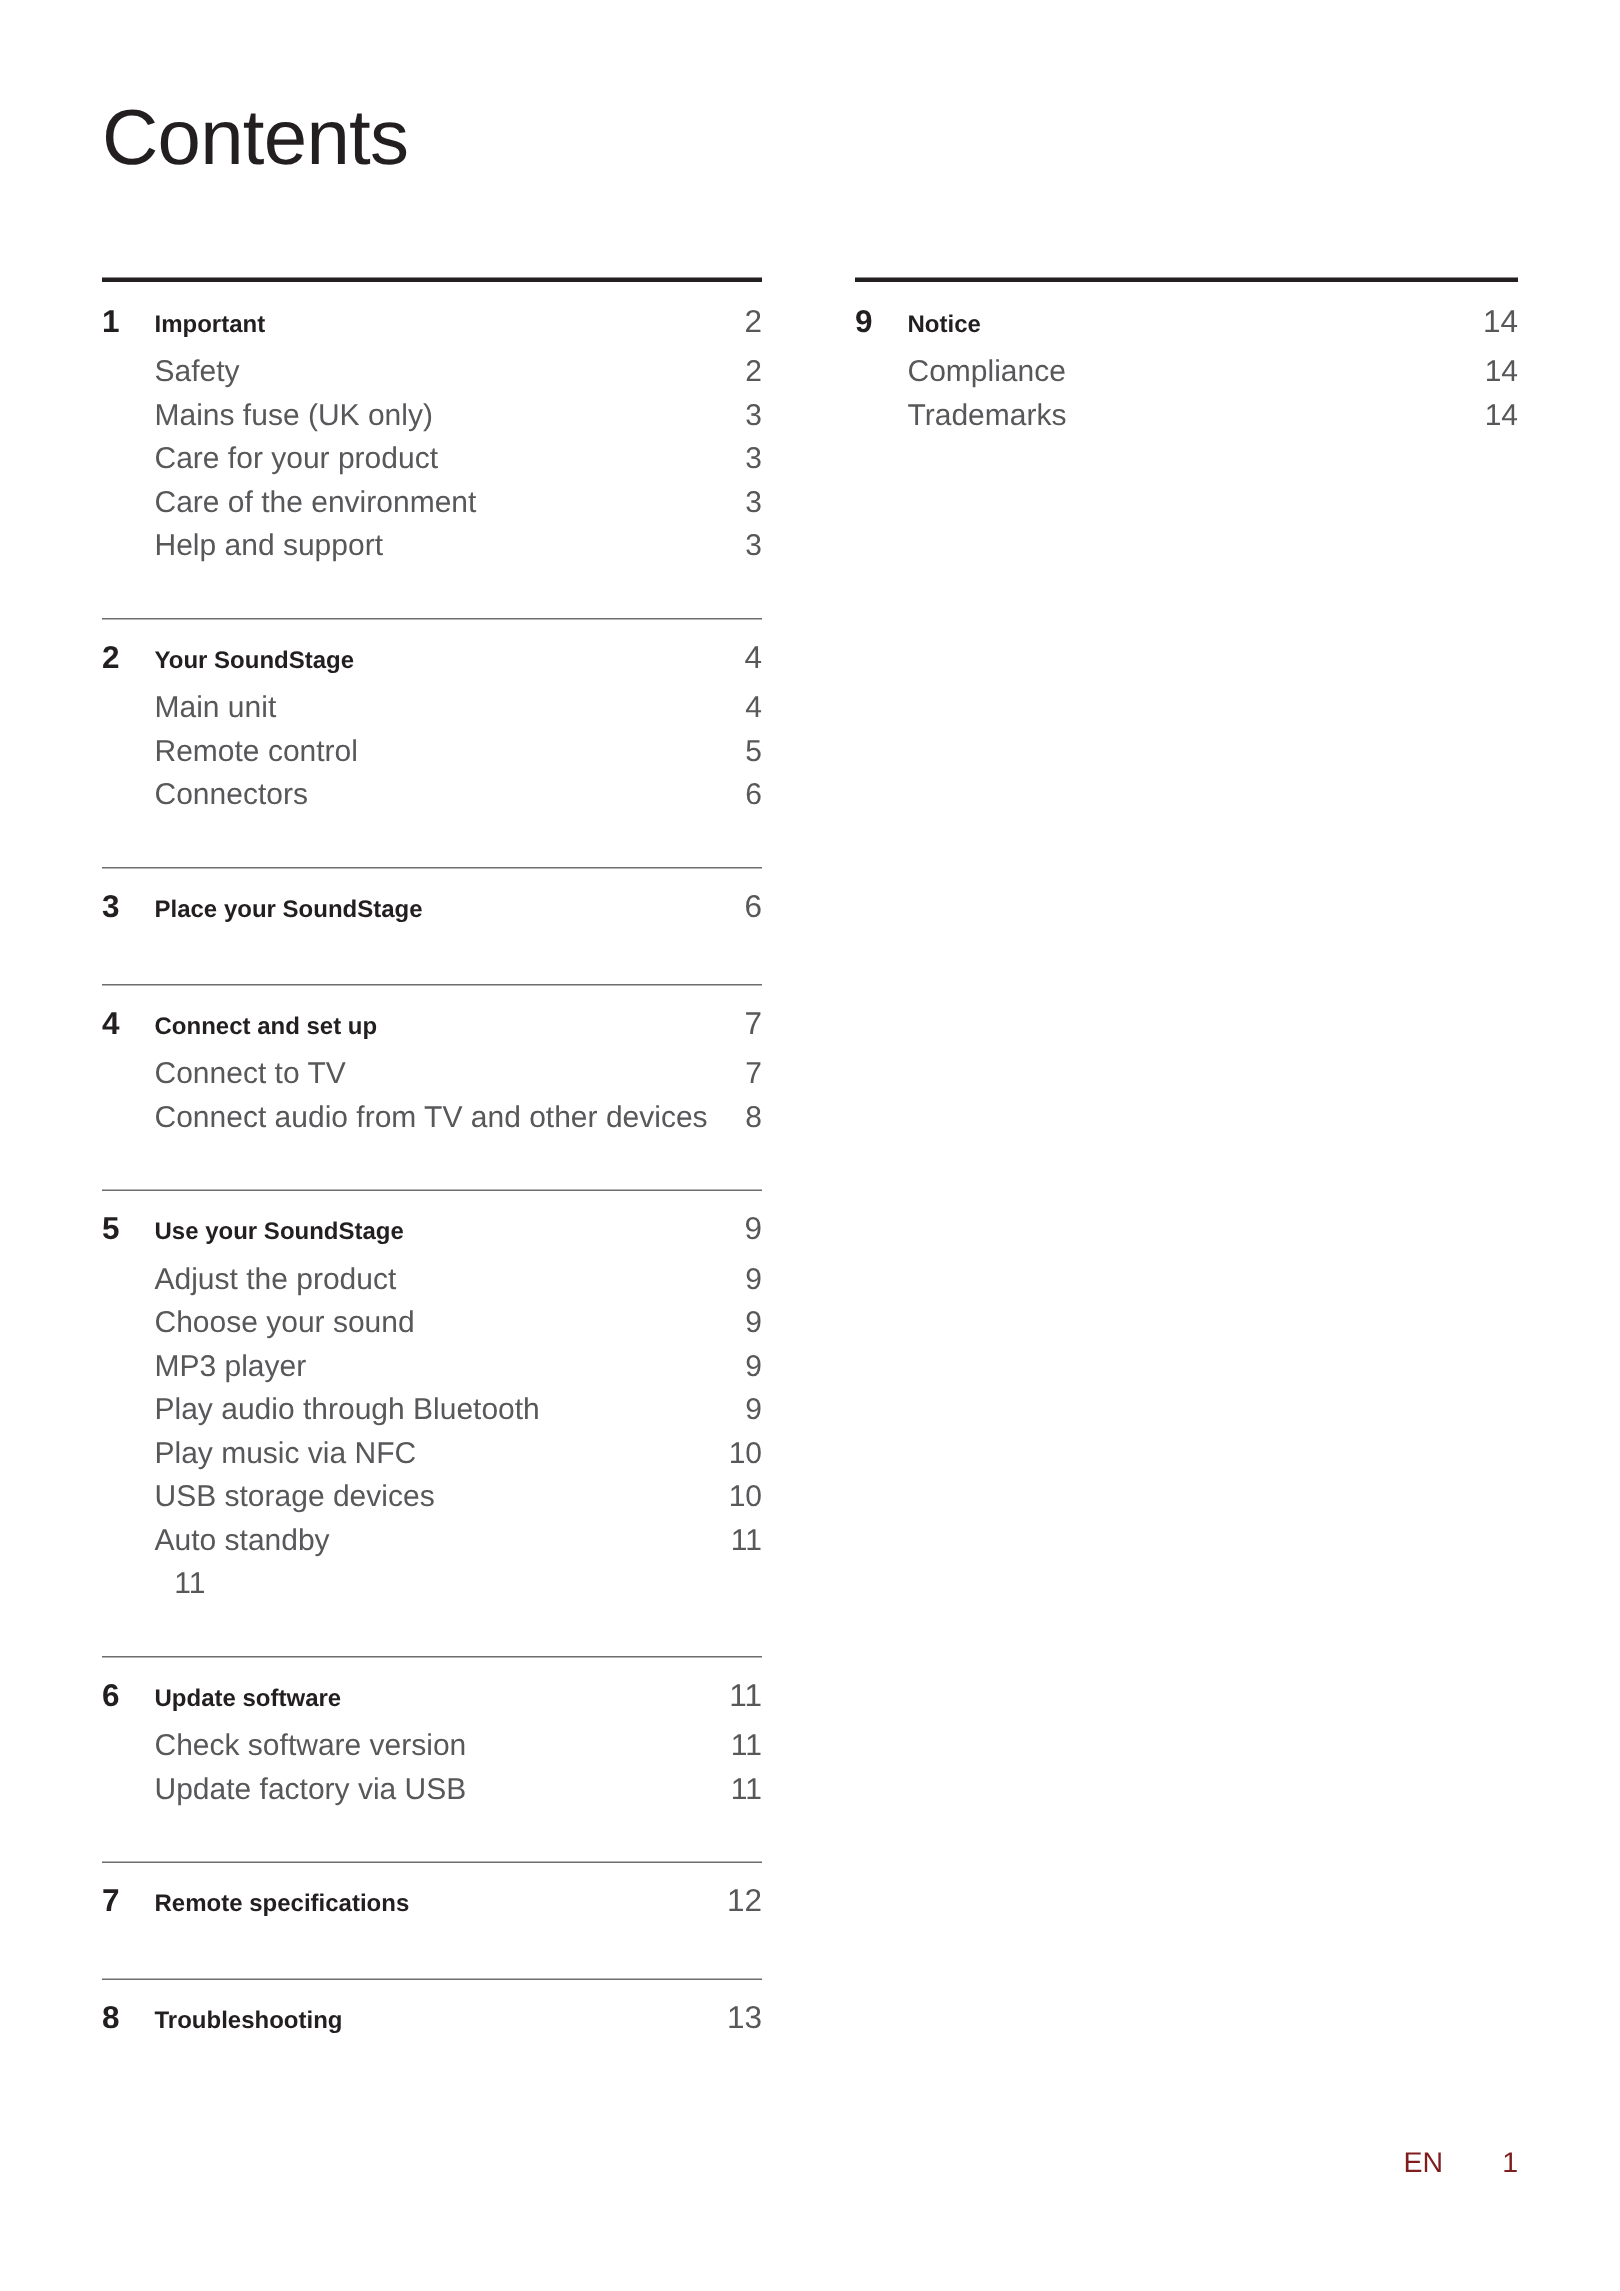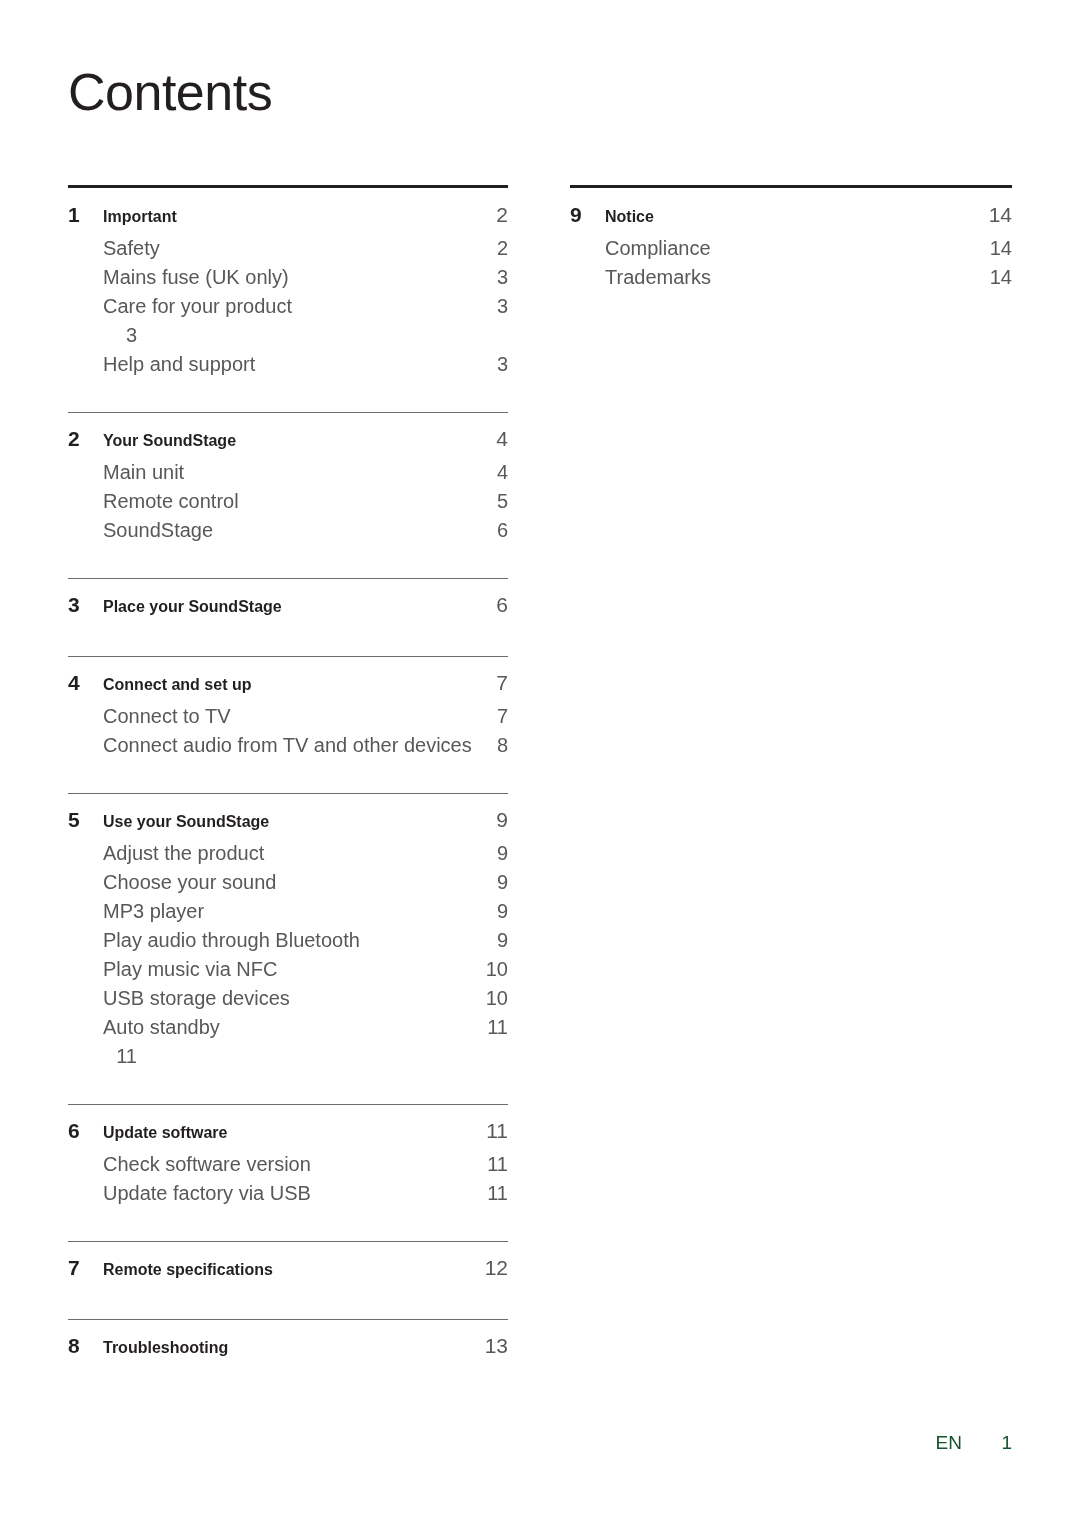--- a/index.html
+++ b/index.html
@@ -127,21 +127,21 @@
   
   .footer {
     position: absolute;
     left: 0;
     top: 1432px;
     width: 1012px;
     display: flex;
     justify-content: flex-end;
     align-items: baseline;
     font-size: 19px;
-    color: #14532d;
+    color: #7f1d1d;
   }
   .footer-lang { margin-right: 36px; }
   .footer-page { min-width: 14px; text-align: right; }
 </style>
 </head>
 <body>
 
 <div class="page">
 
   <div class="page-title">Contents</div>
@@ -165,20 +165,21 @@
             <span class="label-sub">Mains fuse (UK only)</span>
             <span class="pg-sub">3</span>
           </div>
           <div class="row row-sub">
             <span class="indent"></span>
             <span class="label-sub">Care for your product</span>
             <span class="pg-sub">3</span>
           </div>
           <div class="row row-sub">
             <span class="indent"></span>
+            <span class="label-sub">Care of the environment</span>
             <span class="pg-sub">3</span>
           </div>
           <div class="row row-sub">
             <span class="indent"></span>
             <span class="label-sub">Help and support</span>
             <span class="pg-sub">3</span>
           </div>
         </div>
         <div class="section">
           <div class="rule-sep"></div>
@@ -192,21 +193,21 @@
             <span class="label-sub">Main unit</span>
             <span class="pg-sub">4</span>
           </div>
           <div class="row row-sub">
             <span class="indent"></span>
             <span class="label-sub">Remote control</span>
             <span class="pg-sub">5</span>
           </div>
           <div class="row row-sub">
             <span class="indent"></span>
-            <span class="label-sub">SoundStage</span>
+            <span class="label-sub">Connectors</span>
             <span class="pg-sub">6</span>
           </div>
         </div>
         <div class="section">
           <div class="rule-sep"></div>
           <div class="row row-head">
             <span class="num">3</span>
             <span class="label-head">Place your SoundStage</span>
             <span class="pg-head">6</span>
           </div>

